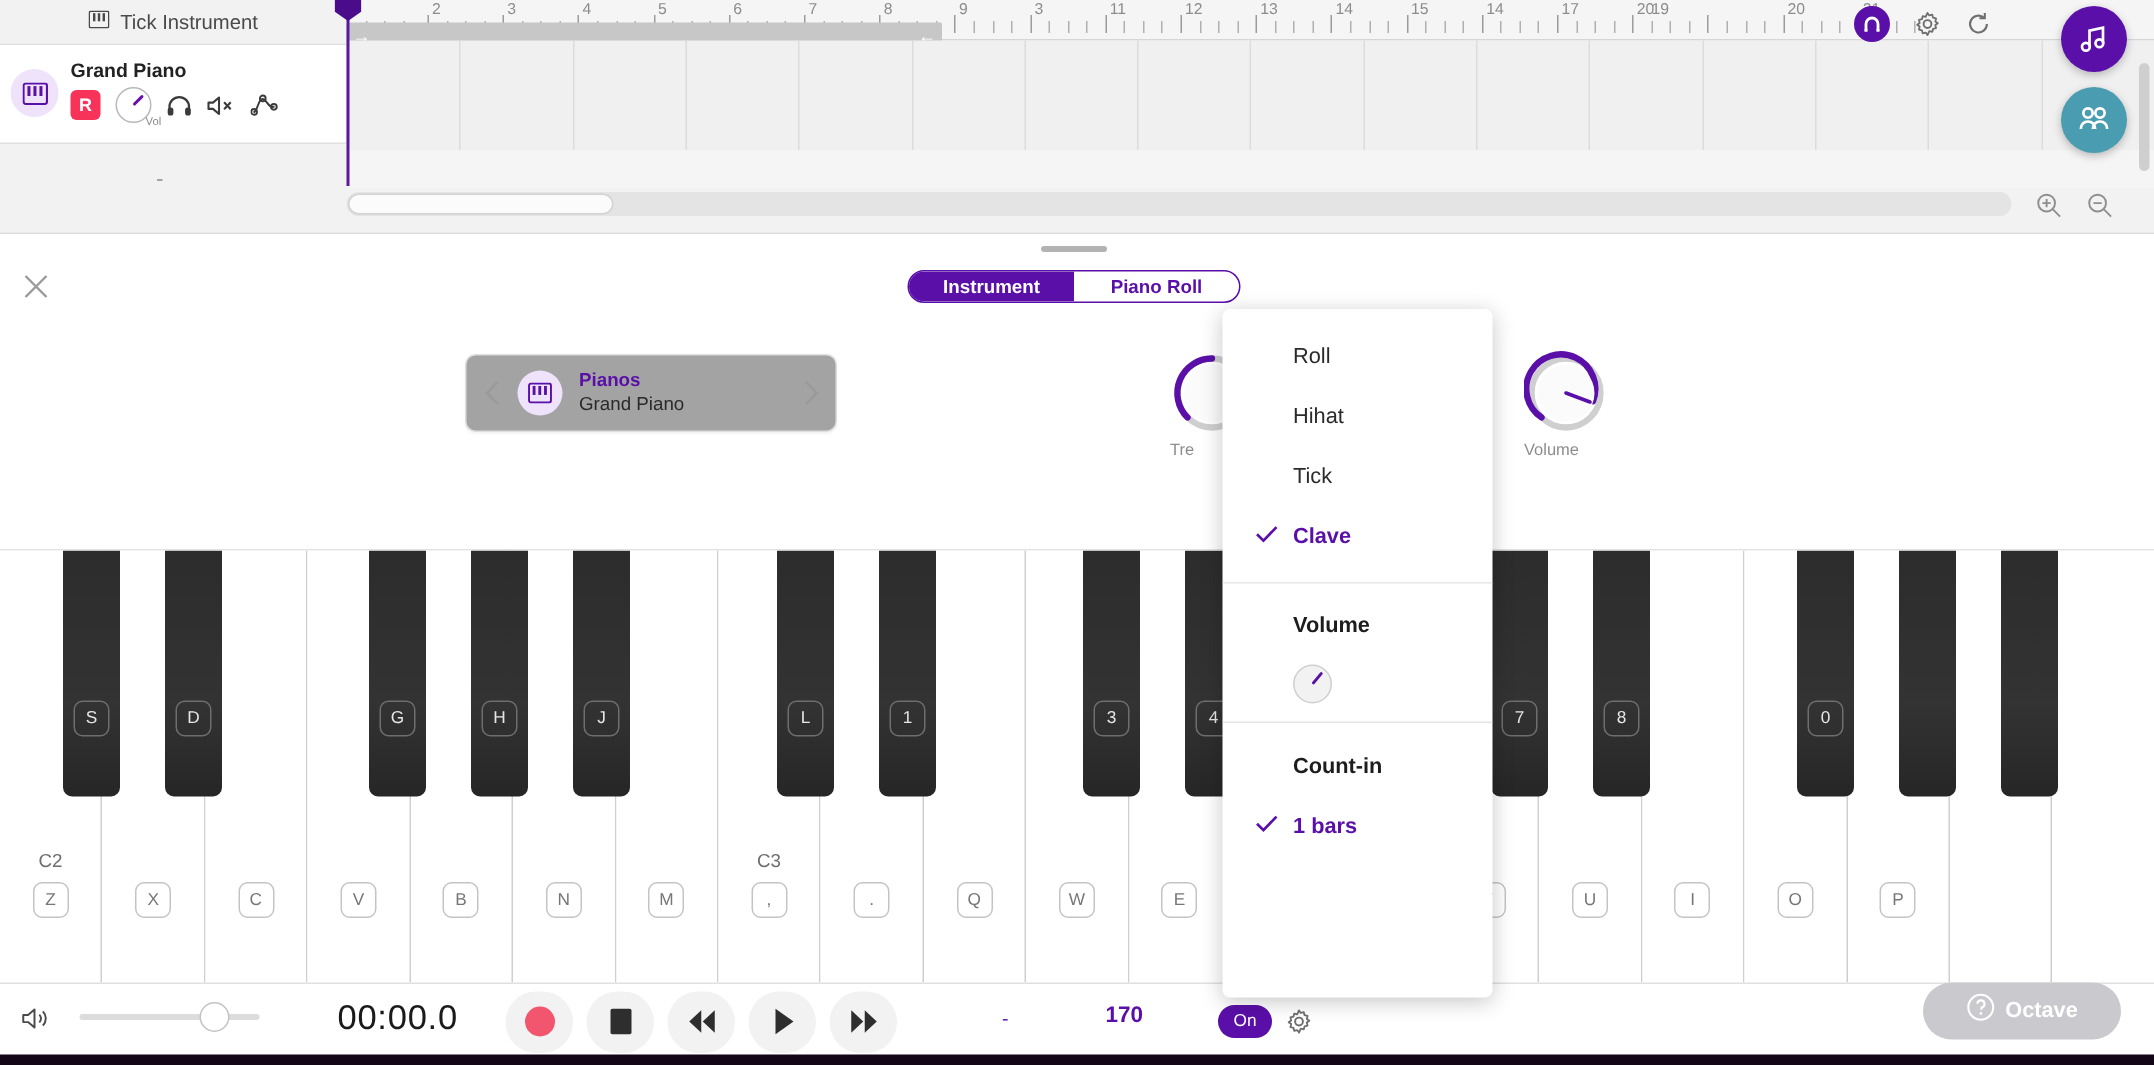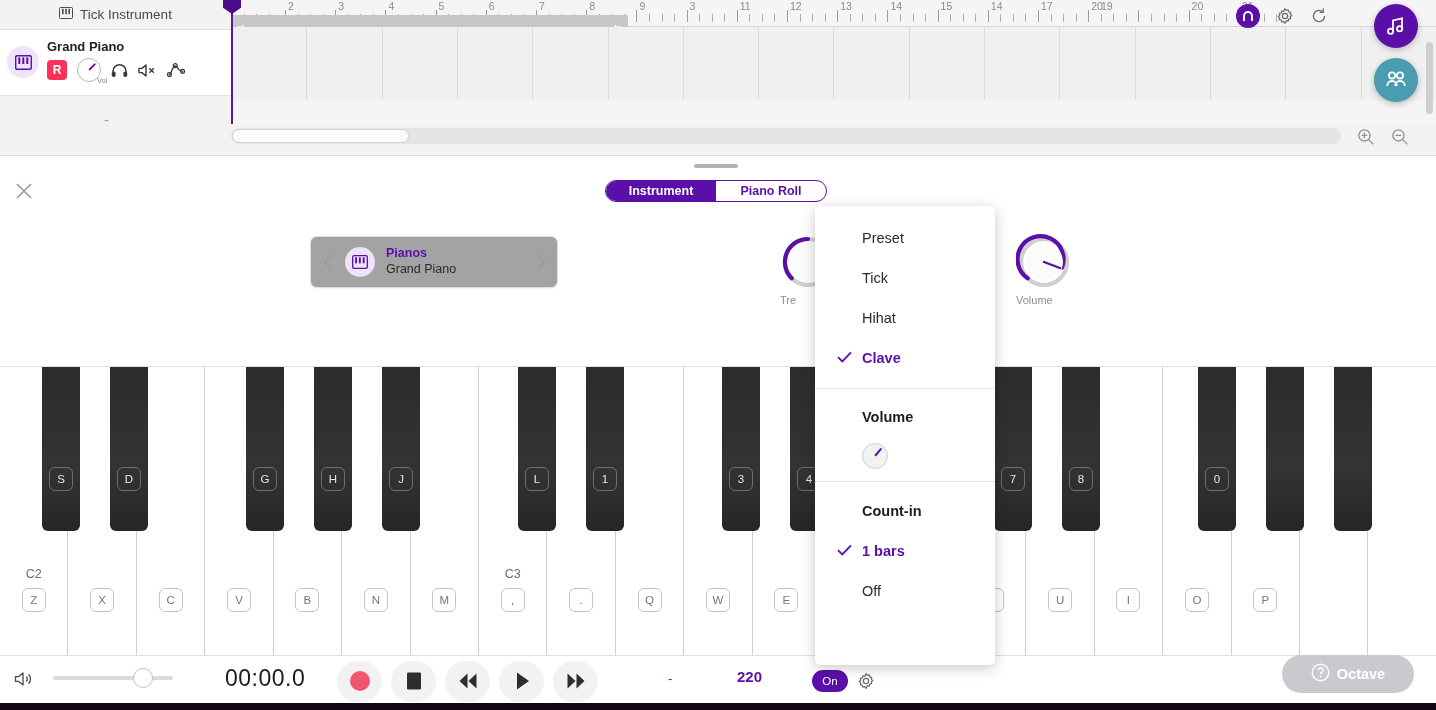--- a/index.html
+++ b/index.html
@@ -655,21 +655,21 @@
           </svg>
       </div>
       <div class="tbtn">
         <svg width="24" height="22" viewBox="0 0 24 22">
             <path d="M3.5 3.5L11.5 11l-8 7.5zM12.5 3.5L20.5 11l-8 7.5z" fill="#2e2e2e"></path>
           </svg>
       </div>
     </div>
 
     <div class="dash">-</div>
-    <div class="bpm">220</div>
+    <div class="bpm">170</div>
     <div class="ontog">On</div>
     <div class="metgear">
       <svg width="18" height="18" viewBox="0 0 18 18">
           <circle cx="9" cy="9" r="2.6" fill="none" stroke="#6f6f6f" stroke-width="1.3"></circle>
           <path d="M9 1.6l1.2 1.7 2-.5.5 2 2 .5-.5 2 1.7 1.2-1.7 1.2.5 2-2 .5-.5 2-2-.5L9 16.4 7.8 14.7l-2 .5-.5-2-2-.5.5-2L2.1 9.5 3.8 8.3l-.5-2 2-.5.5-2 2 .5z" fill="none" stroke="#6f6f6f" stroke-width="1.2" stroke-linejoin="round"></path>
         </svg>
     </div>
   </div>
 
   <div class="support">
@@ -681,27 +681,27 @@
         </svg>
     </span>
     <span class="support-txt">Octave</span>
   </div>
 
   <div class="bottomstrip"></div>
 
   <div class="menu">
     <div style="height:12px"></div>
     <div class="mitem">
-      <span>Preset</span>
+      <span>Roll</span>
+    </div>
+    <div class="mitem">
+      <span>Hihat</span>
     </div>
     <div class="mitem">
       <span>Tick</span>
-    </div>
-    <div class="mitem">
-      <span>Hihat</span>
     </div>
     <div class="mitem checked">
       <span class="mcheck">
         <svg width="15" height="12" viewBox="0 0 15 12">
             <path d="M1 6.2l4.3 4.2L14 1.4" fill="none" stroke="#5a0fa8" stroke-width="1.8"></path>
           </svg>
       </span>
       <span>Clave</span>
     </div>
     <div style="height:10px"></div>
@@ -716,18 +716,15 @@
     <div style="height:9px"></div>
     <div class="mhead">Count-in</div>
     <div class="mitem checked">
       <span class="mcheck">
         <svg width="15" height="12" viewBox="0 0 15 12">
             <path d="M1 6.2l4.3 4.2L14 1.4" fill="none" stroke="#5a0fa8" stroke-width="1.8"></path>
           </svg>
       </span>
       <span>1 bars</span>
     </div>
-    <div class="mitem">
-      <span>Off</span>
-    </div>
   </div>
 
 </div>
 
 </body></html>

